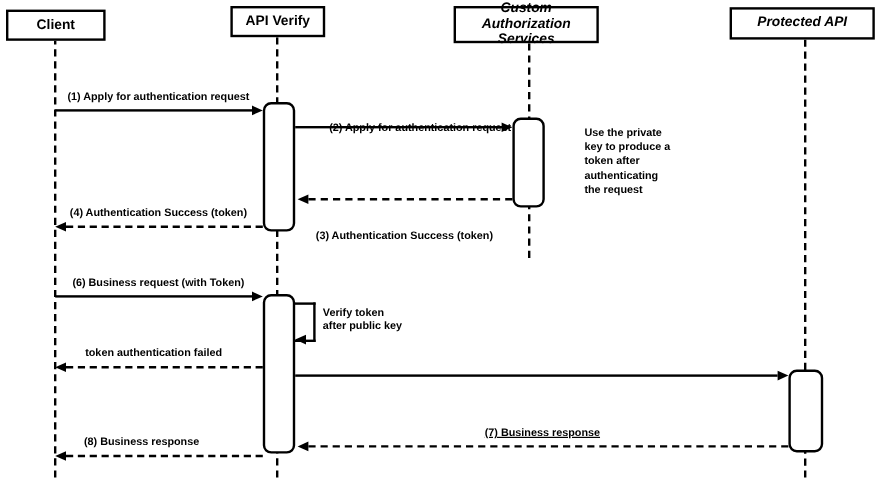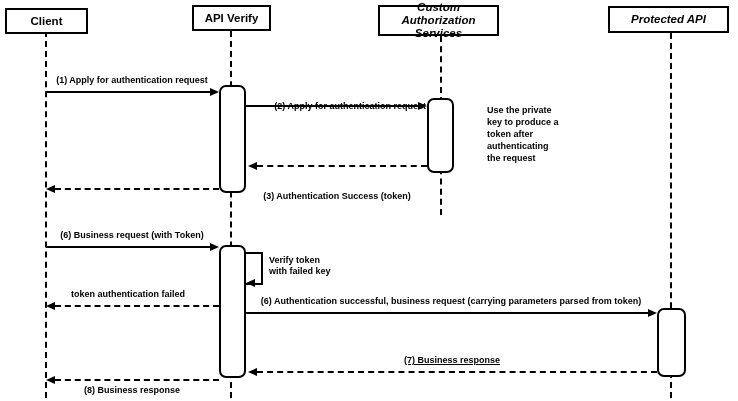--- a/index.html
+++ b/index.html
@@ -75,41 +75,41 @@
   <div class="free-text" style="left:487px;top:104px;width:90px;">Use the private
 key to produce a
 token after
 authenticating
 the request</div>
 
   <div class="msg-label" style="left:248px;top:149px;width:178px;margin-top:42px;">(3) Authentication Success (token)</div>
   <div class="arrow-left" style="left:248px;top:162px;"></div>
   <div class="msg-line dashed" style="left:257px;top:165px;width:170px;"></div>
 
+  <div class="msg-label" style="left:46px;top:172px;width:172px;">(4) Authentication Success (token)</div>
   <div class="arrow-left" style="left:46px;top:185px;"></div>
   <div class="msg-line dashed" style="left:55px;top:188px;width:164px;"></div>
 
   <div class="msg-label" style="left:46px;top:230px;width:172px;">(6) Business request (with Token)</div>
   <div class="msg-line solid" style="left:46px;top:246px;width:166px;"></div>
   <div class="arrow-right" style="left:210px;top:243px;"></div>
 
   <div class="self-loop" style="left:245px;top:252px;width:16px;height:29px;"></div>
   <div class="arrow-left" style="left:246px;top:279px;"></div>
   <div class="free-text" style="left:269px;top:255px;width:90px;line-height:11px;">Verify token
-with failed key</div>
+after public key</div>
 
   <div class="msg-label" style="left:46px;top:289px;width:164px;">token authentication failed</div>
   <div class="arrow-left" style="left:46px;top:302px;"></div>
   <div class="msg-line dashed" style="left:55px;top:305px;width:164px;"></div>
 
-  <div class="msg-label" style="left:246px;top:296px;width:410px;">(6) Authentication successful, business request (carrying parameters parsed from token)</div>
   <div class="msg-line solid" style="left:246px;top:312px;width:402px;"></div>
   <div class="arrow-right" style="left:648px;top:309px;"></div>
 
   <div class="msg-label" style="left:248px;top:355px;width:408px;text-decoration:underline;">(7) Business response</div>
   <div class="arrow-left" style="left:248px;top:368px;"></div>
   <div class="msg-line dashed" style="left:257px;top:371px;width:400px;"></div>
 
-  <div class="msg-label" style="left:46px;top:363px;width:172px;margin-top:22px;">(8) Business response</div>
+  <div class="msg-label" style="left:32px;top:363px;width:172px;">(8) Business response</div>
   <div class="arrow-left" style="left:46px;top:376px;"></div>
   <div class="msg-line dashed" style="left:55px;top:379px;width:164px;"></div>
 
 </div>
 
 </body></html>

